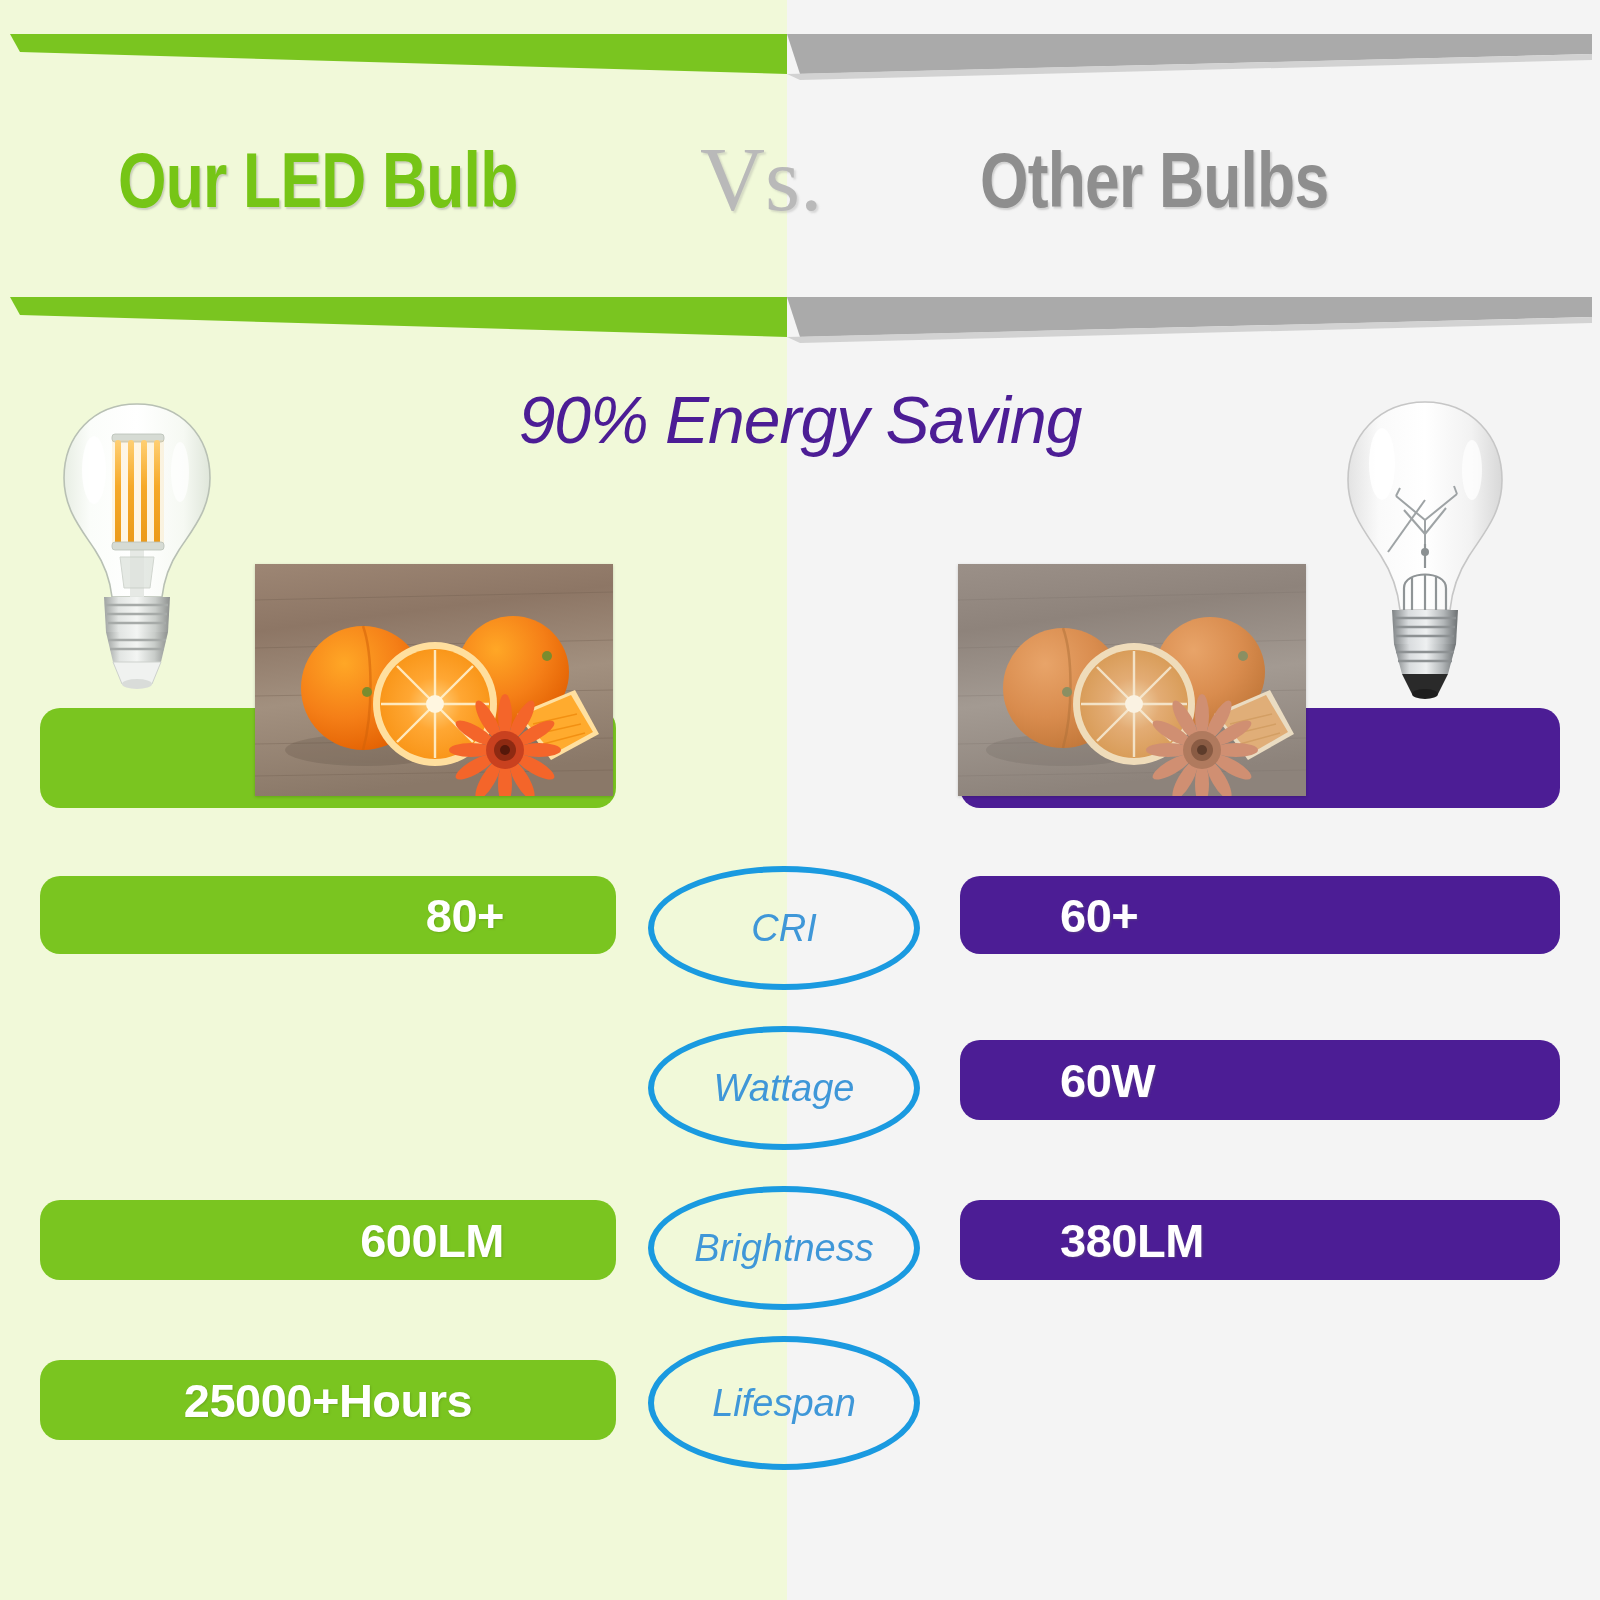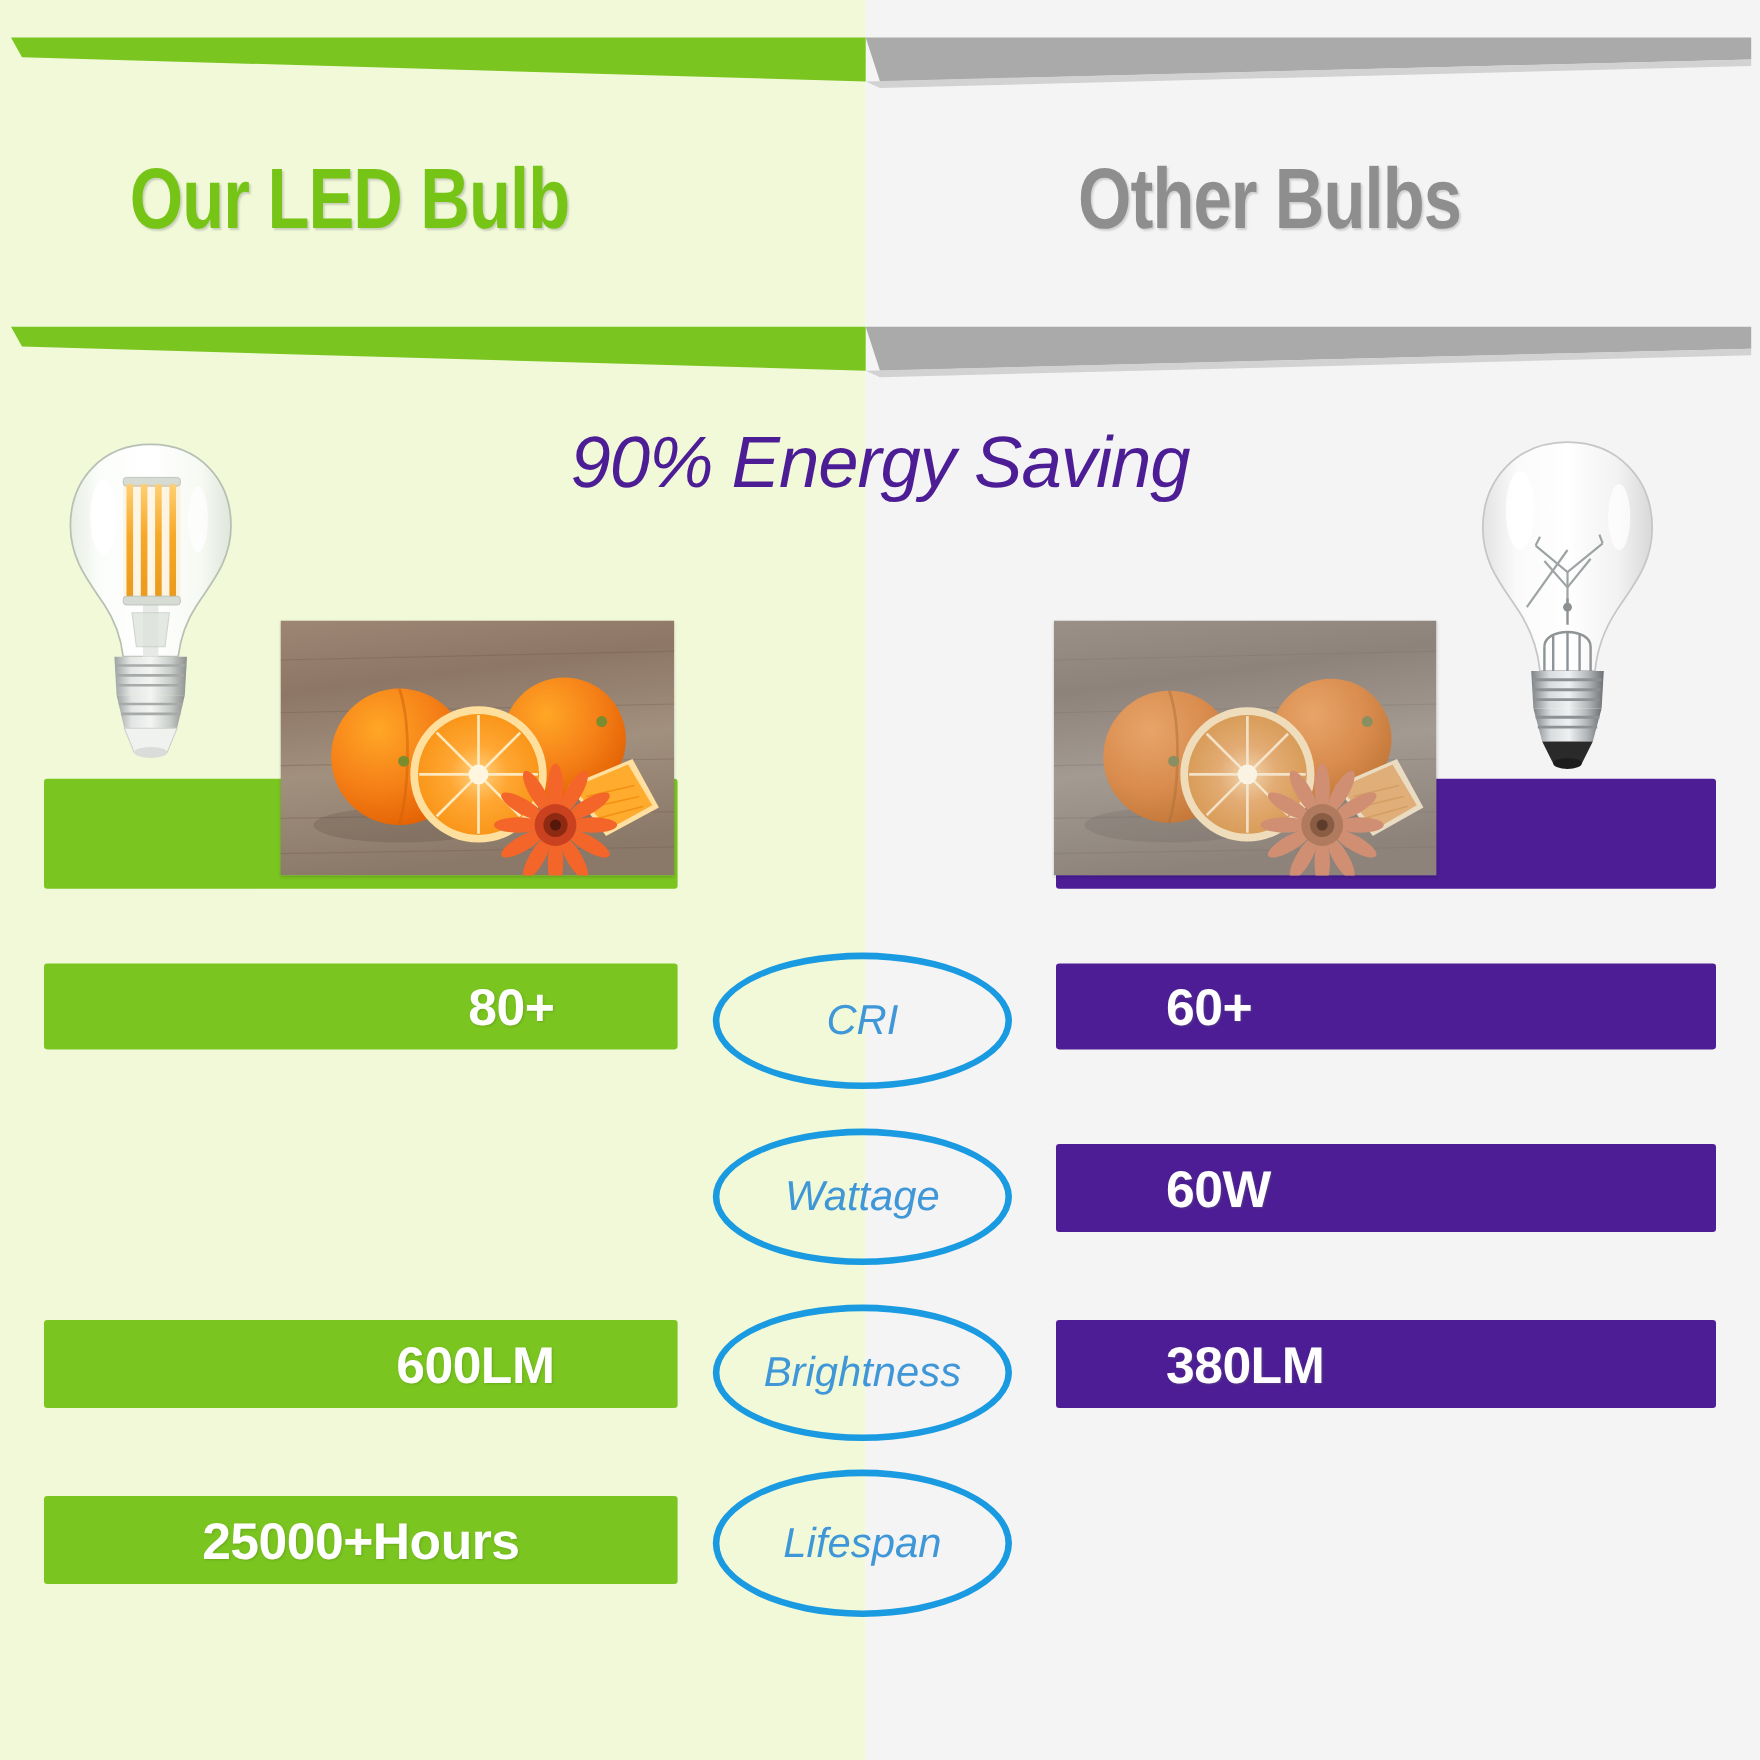--- a/index.html
+++ b/index.html
@@ -94,21 +94,21 @@
   
   .row { position: absolute; left: 0; width: 1600px; }
   .row-1 { top: 708px; height: 100px; }
   .row-2 { top: 876px; height: 78px; }
   .row-3 { top: 1040px; height: 80px; }
   .row-4 { top: 1200px; height: 80px; }
   .row-5 { top: 1360px; height: 80px; }
 
   .pill {
     position: absolute;
-    border-radius: 3px;
+    border-radius: 20px;
     display: flex;
     align-items: center;
     box-sizing: border-box;
     color: #ffffff;
     font-weight: bold;
     font-size: 47px;
     letter-spacing: -0.5px;
     white-space: nowrap;
   }
   .pill-left {
@@ -183,20 +183,21 @@
     <polygon points="787,52 1592,32 1592,38 800,58" fill="#d2d2d2"></polygon>
   </svg>
 
   <svg class="band band-bot" viewBox="0 0 1600 60" preserveAspectRatio="none">
     <polygon points="10,12 787,12 787,52 20,30" fill="#7ac520"></polygon>
     <polygon points="787,12 1592,12 1592,32 800,52" fill="#aaaaaa"></polygon>
     <polygon points="787,52 1592,32 1592,38 800,58" fill="#d2d2d2"></polygon>
   </svg>
 
   <div class="title-left">Our LED Bulb</div>
+  <div class="title-vs">Vs.</div>
   <div class="title-right">Other Bulbs</div>
   <div class="subtitle">90% Energy Saving</div>
 
   <svg class="bulb bulb-led" viewBox="0 0 190 320">
     <defs>
       <linearGradient id="ledGlass" x1="0" y1="0" x2="1" y2="0">
         <stop offset="0%" stop-color="#e8eee4"></stop>
         <stop offset="18%" stop-color="#fbfdfa"></stop>
         <stop offset="50%" stop-color="#ffffff"></stop>
         <stop offset="82%" stop-color="#f6f9f3"></stop>

